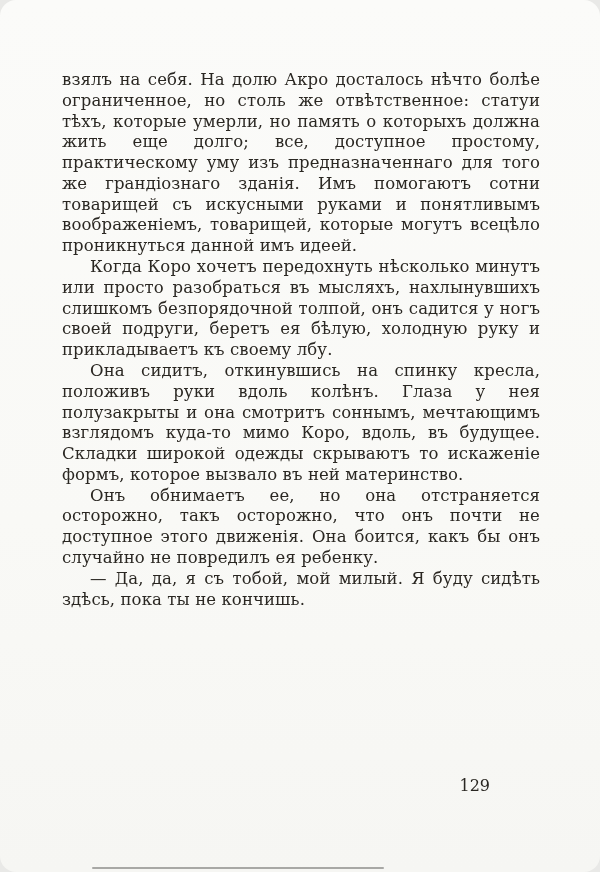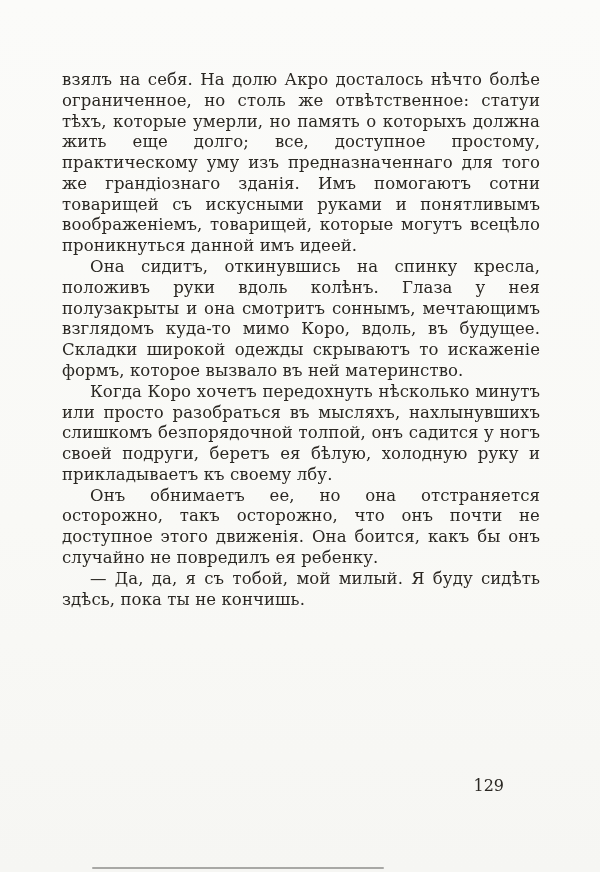--- a/index.html
+++ b/index.html
@@ -5,20 +5,21 @@
   html, body { margin: 0; padding: 0; background: #e9e9e7; }
   .page {
     position: relative;
     width: 600px;
     height: 872px;
     margin: 0 auto;
     background: linear-gradient(180deg, #fbfbf9 0%, #f9f9f6 60%, #f6f6f3 100%);
     font-family: "DejaVu Serif", "Liberation Serif", serif;
     color: #2a2722;
     overflow: hidden;
+    border-radius: 16px;
   }
   .text-block {
     position: absolute;
     left: 62px;
     top: 70px;
     width: 478px;
     font-size: 16.5px;
     line-height: 1.26;
     text-align: justify;
     letter-spacing: 0.1px;
@@ -27,21 +28,21 @@
     margin: 0;
     padding: 0;
     text-indent: 28px;
   }
   .text-block p.no-indent {
     text-indent: 0;
   }
   .page-number {
     position: absolute;
     top: 776px;
-    right: 96px;
+    right: 110px;
     font-size: 16px;
     color: #2a2722;
   }
   .scan-artifact {
     position: absolute;
     bottom: 3px;
     left: 92px;
     width: 292px;
     height: 2px;
     background: #4a4a46;
@@ -49,22 +50,22 @@
     border-radius: 1px;
   }
 </style>
 </head>
 <body>
 
 <div class="page">
 
   <div class="text-block">
     <p class="no-indent">взялъ на себя. На долю Акро досталось нѣчто болѣе ограниченное, но столь же отвѣтственное: статуи тѣхъ, которые умерли, но память о которыхъ должна жить еще долго; все, доступное простому, практическому уму изъ предназначеннаго для того же грандіознаго зданія. Имъ помогаютъ сотни товарищей съ искусными руками и понятливымъ воображеніемъ, товарищей, которые могутъ всецѣло проникнуться данной имъ идеей.</p>
+    <p>Когда Коро хочетъ передохнуть нѣсколько минутъ или просто разобраться въ мысляхъ, нахлынувшихъ слишкомъ безпорядочной толпой, онъ садится у ногъ своей подруги, беретъ ея бѣлую, холодную руку и прикладываетъ къ своему лбу.</p>
     <p>Она сидитъ, откинувшись на спинку кресла, положивъ руки вдоль колѣнъ. Глаза у нея полузакрыты и она смотритъ соннымъ, мечтающимъ взглядомъ куда-то мимо Коро, вдоль, въ будущее. Складки широкой одежды скрываютъ то искаженіе формъ, которое вызвало въ ней материнство.</p>
-    <p>Когда Коро хочетъ передохнуть нѣсколько минутъ или просто разобраться въ мысляхъ, нахлынувшихъ слишкомъ безпорядочной толпой, онъ садится у ногъ своей подруги, беретъ ея бѣлую, холодную руку и прикладываетъ къ своему лбу.</p>
     <p>Онъ обнимаетъ ее, но она отстраняется осторожно, такъ осторожно, что онъ почти не доступное этого движенія. Она боится, какъ бы онъ случайно не повредилъ ея ребенку.</p>
     <p>— Да, да, я съ тобой, мой милый. Я буду сидѣть здѣсь, пока ты не кончишь.</p>
   </div>
 
   <div class="page-number">129</div>
 
   <div class="scan-artifact"></div>
 
 </div>
 

